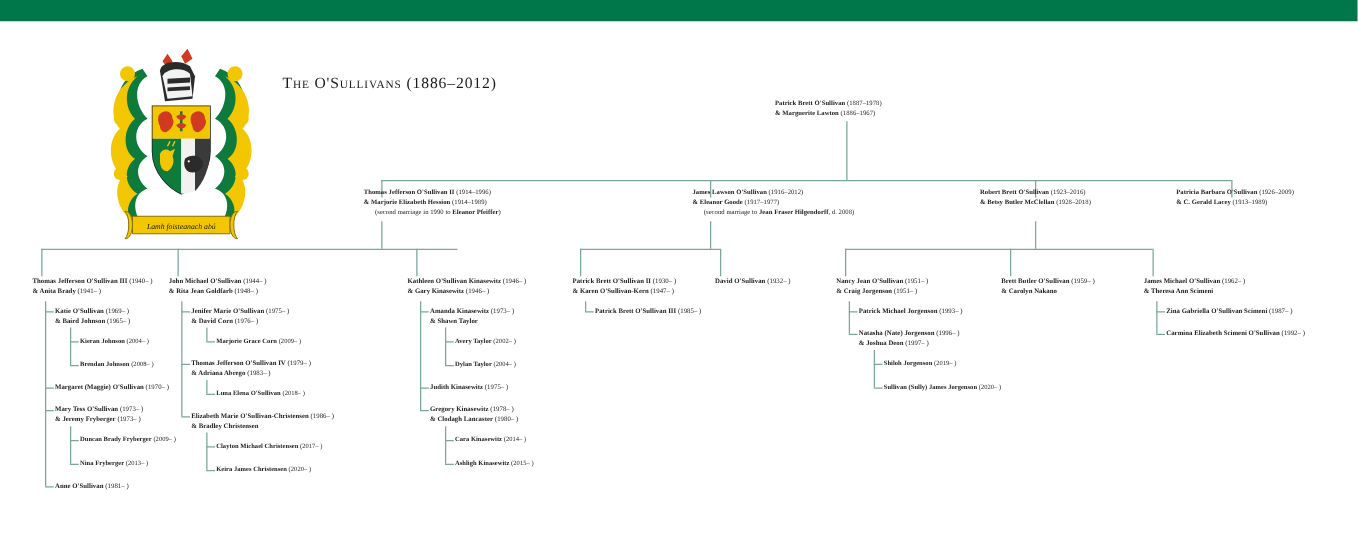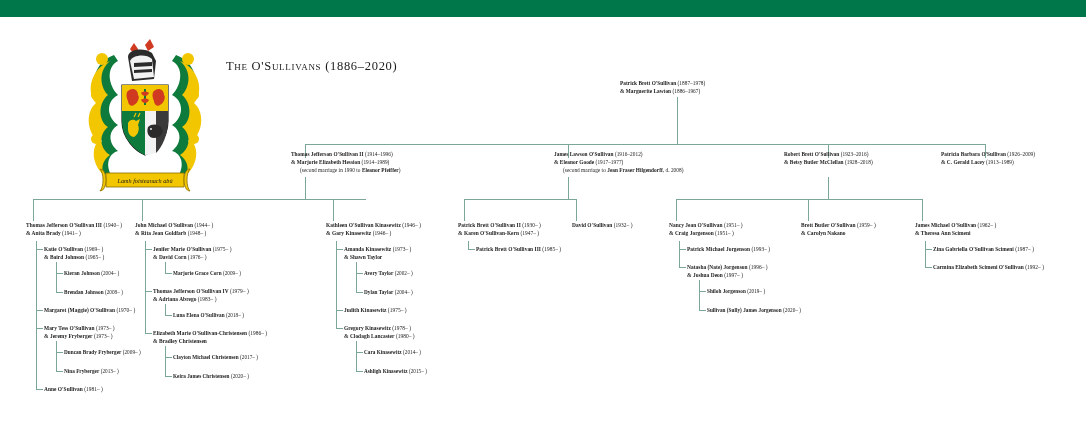--- a/index.html
+++ b/index.html
@@ -103,21 +103,21 @@
 
       <g>
         <path d="M22 138 L100 138 L100 152 L22 152 Z" fill="#f2c600" stroke="#8a6f00" stroke-width="0.8"></path>
         <path d="M16 134 C20 138 20 152 16 156 C24 156 24 134 16 134 Z" fill="#f2c600" stroke="#8a6f00" stroke-width="0.8"></path>
         <path d="M106 134 C102 138 102 152 106 156 C98 156 98 134 106 134 Z" fill="#f2c600" stroke="#8a6f00" stroke-width="0.8"></path>
         <text x="61" y="148" font-family="Liberation Serif, serif" font-size="6.2" font-style="italic" fill="#1a1a1a" text-anchor="middle">Lamh foisteanach abú</text>
       </g>
     </svg>
   </div>
 
-  <div id="title">The O'Sullivans (1886–2020)</div>
+  <div id="title">The O'Sullivans (1886–2012)</div>
 
   <div class="node" style="left:620px; top:62px;">
     <div><span class="nm">Patrick Brett O'Sullivan</span>
          <span class="yr">(1887–1978)</span></div>
     <div><span class="sp">&amp; Marguerite Lawton</span>
          <span class="yr">(1886–1967)</span></div>
   </div>
 
   <div class="line v" style="left:677px; top:80px; height:47px;"></div>
 

